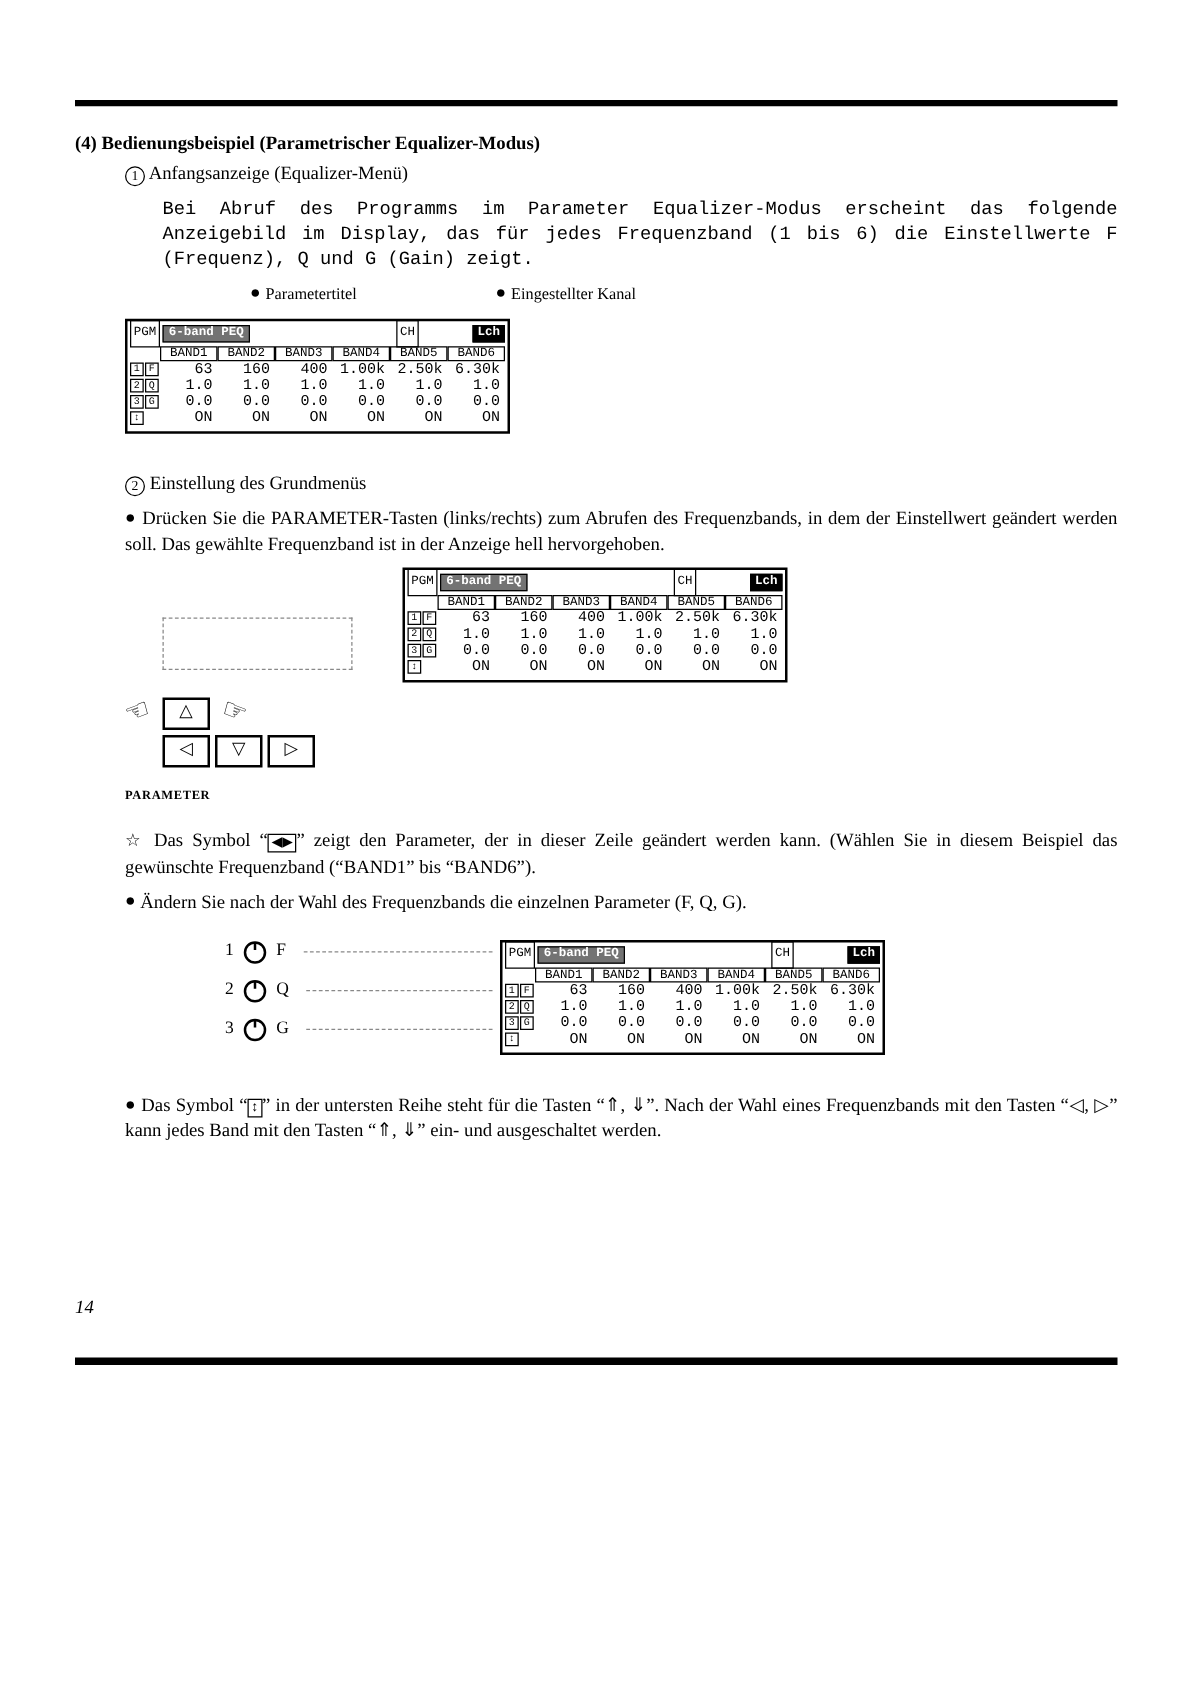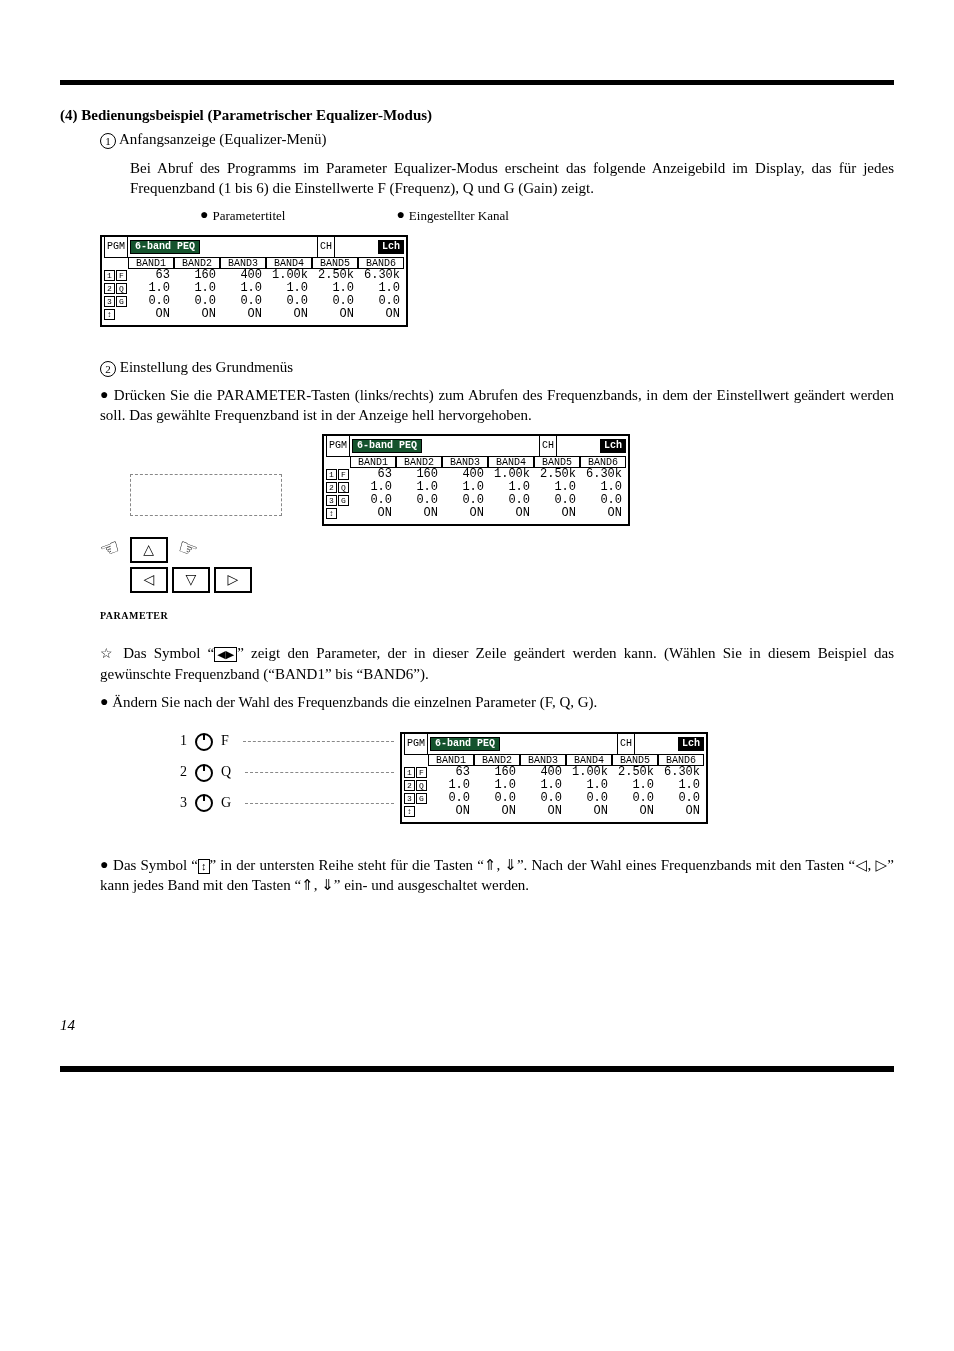--- a/index.html
+++ b/index.html
@@ -16,21 +16,21 @@
   .thick-bar {
     height: 5px;
     background: #000;
     margin: 40px 0 20px 0;
   }
   .section-title {
     font-weight: bold;
     margin-bottom: 4px;
   }
   .indent-1 { margin-left: 40px; }
-  .indent-2 { margin-left: 70px; }
+  .indent-2 { margin-left: 70px; font-family: Liberation Mono, monospace; }
   .circled {
     display: inline-block;
     border: 1px solid #000;
     border-radius: 50%;
     width: 14px;
     height: 14px;
     line-height: 14px;
     text-align: center;
     font-size: 11px;
     vertical-align: -1px;
@@ -69,21 +69,21 @@
   .chip {
     border: 1px solid #000;
     padding: 4px 2px;
     font-size: 10px;
     margin-right: 2px;
     display: inline-block;
     height: 12px;
     line-height: 12px;
   }
   .chip-black {
-    background: #14532d;
+    background: #737373;
     color: #fff;
     border: 1px solid #000;
     padding: 0 4px;
     font-size: 10px;
     font-weight: bold;
     margin-right: 2px;
     display: inline-block;
     height: 12px;
     line-height: 12px;
   }

